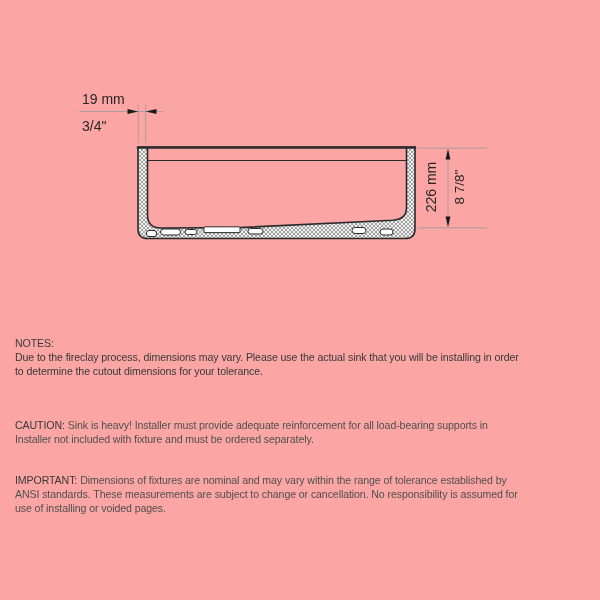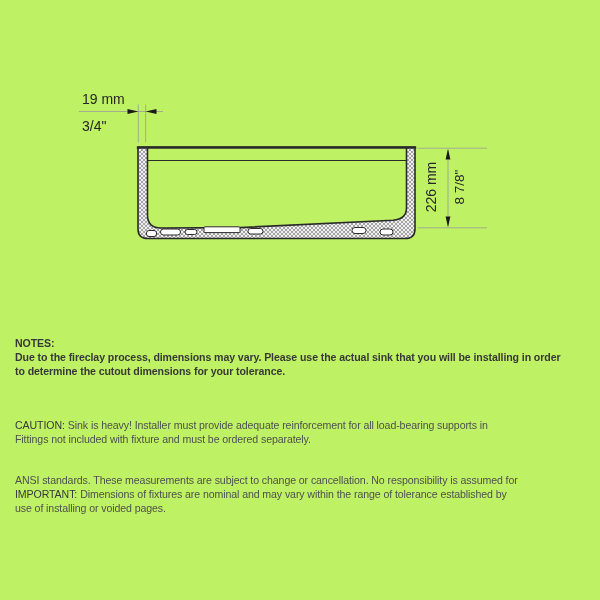--- a/index.html
+++ b/index.html
@@ -1,25 +1,25 @@
 <!DOCTYPE html>
 <html><head>
 <meta charset="utf-8">
 <style>
   html,body{margin:0;padding:0;background:#fff;}
   #canvas{
-    position:relative;width:600px;height:600px;background:#bef264;overflow:hidden;
+    position:relative;width:600px;height:600px;background:#fca5a5;overflow:hidden;
     font-family:"Liberation Sans","DejaVu Sans",sans-serif;
   }
   #diagram{position:absolute;left:0;top:0;}
   .dim-text{fill:#262626;font-size:14px;font-family:"Liberation Sans","DejaVu Sans",sans-serif;}
   .dim-text-small{fill:#262626;font-size:13.5px;font-family:"Liberation Sans","DejaVu Sans",sans-serif;}
   .notes-block{position:absolute;left:15px;color:#4f4f4f;font-size:10.6px;line-height:14.2px;letter-spacing:-0.1px;}
   .notes-block .line{white-space:nowrap;}
-  .bold{font-weight:bold;color:#383838;}
+  .bold{font-weight:normal;color:#383838;}
   .inline-label{font-weight:normal;color:#383838;margin-right:3px;}
   #notes-section{top:336px;}
   #caution-section{top:418px;}
   #important-section{top:473px;}
 </style>
 </head>
 <body>
 
 <div id="canvas">
 
@@ -73,24 +73,24 @@
   <div class="notes-block" id="notes-section">
     <div class="line bold">NOTES:</div>
     <div class="line bold">Due to the fireclay process, dimensions may vary. Please use the actual sink that you will be installing in order</div>
     <div class="line bold">to determine the cutout dimensions for your tolerance.</div>
   </div>
 
   <div class="notes-block" id="caution-section">
     <div class="line">
       <span class="inline-label">CAUTION:</span><span>Sink is heavy! Installer must provide adequate reinforcement for all load-bearing supports in</span>
     </div>
-    <div class="line">Fittings not included with fixture and must be ordered separately.</div>
+    <div class="line">Installer not included with fixture and must be ordered separately.</div>
   </div>
 
   <div class="notes-block" id="important-section">
-    <div class="line">ANSI standards. These measurements are subject to change or cancellation. No responsibility is assumed for</div>
     <div class="line">
       <span class="inline-label">IMPORTANT:</span><span>Dimensions of fixtures are nominal and may vary within the range of tolerance established by</span>
     </div>
+    <div class="line">ANSI standards. These measurements are subject to change or cancellation. No responsibility is assumed for</div>
     <div class="line">use of installing or voided pages.</div>
   </div>
 
 </div>
 
 </body></html>

